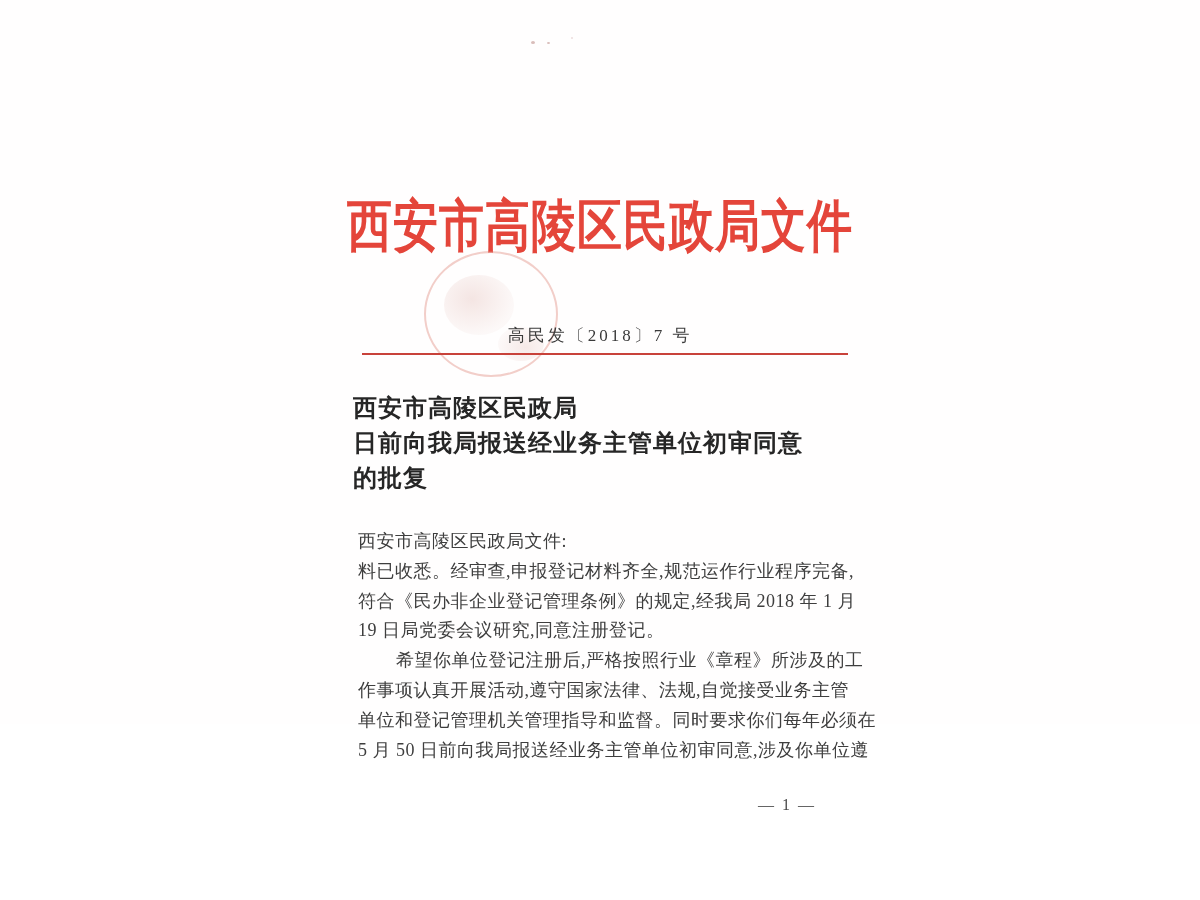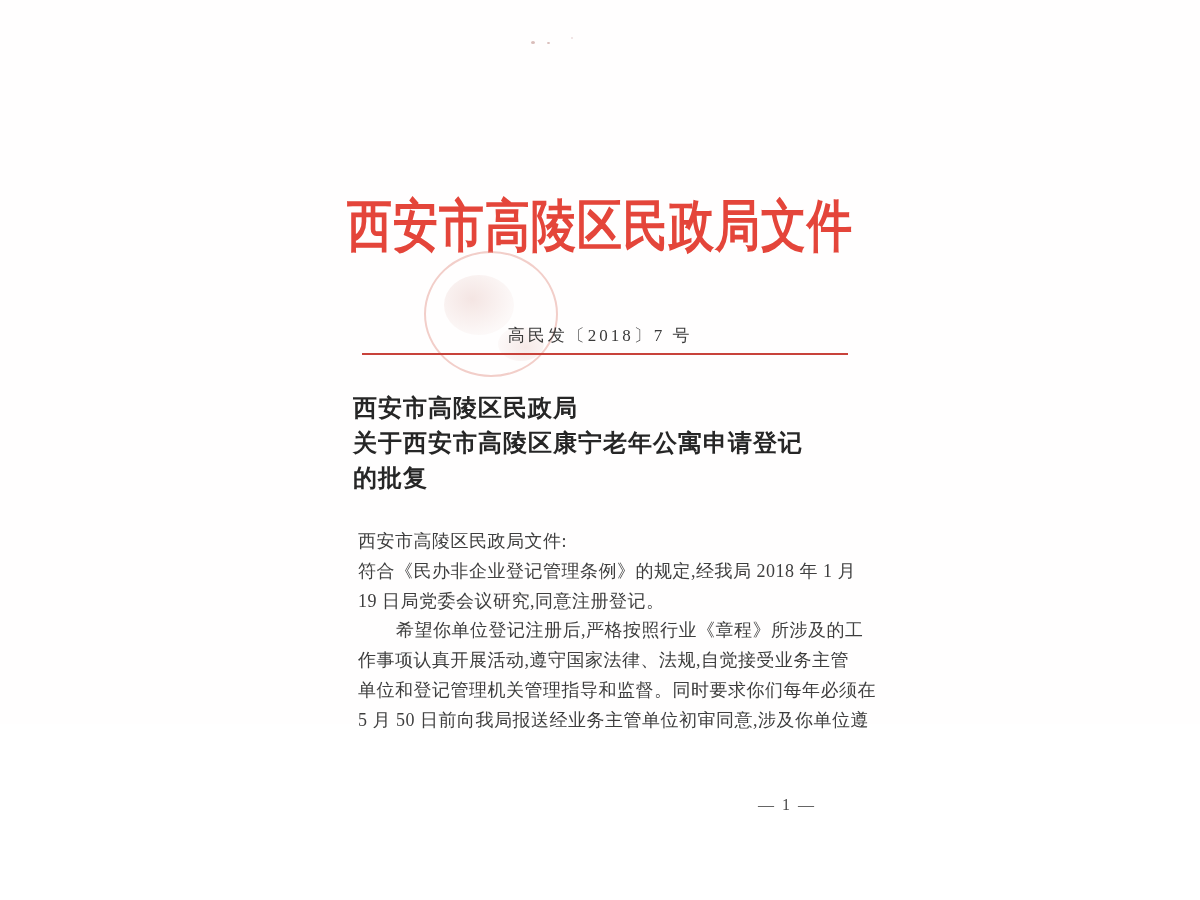--- a/index.html
+++ b/index.html
@@ -88,27 +88,28 @@
   <div class="masthead">西安市高陵区民政局文件</div>
 
   <div class="seal"></div>
 
   <div class="doc-number">高民发〔2018〕7 号</div>
 
   <div class="red-rule"></div>
 
   <div class="doc-title">
       <div class="line">西安市高陵区民政局</div>
-      <div class="line">关于西安市高陵区康宁老年公寓申请登记</div>
+      <div class="line">日前向我局报送经业务主管单位初审同意</div>
       <div class="line">的批复</div>
     </div>
 
   <div class="body-text">
     <div class="line">西安市高陵区民政局文件:</div>
     <div>
+        <div class="line">料已收悉。经审查,申报登记材料齐全,规范运作行业程序完备,</div>
         <div class="line">符合《民办非企业登记管理条例》的规定,经我局 2018 年 1 月</div>
         <div class="line">19 日局党委会议研究,同意注册登记。</div>
         <div class="line indent">希望你单位登记注册后,严格按照行业《章程》所涉及的工</div>
         <div class="line">作事项认真开展活动,遵守国家法律、法规,自觉接受业务主管</div>
         <div class="line">单位和登记管理机关管理指导和监督。同时要求你们每年必须在</div>
         <div class="line">5 月 50 日前向我局报送经业务主管单位初审同意,涉及你单位遵</div>
       </div>
   </div>
 
   <div class="page-number">— 1 —</div>

